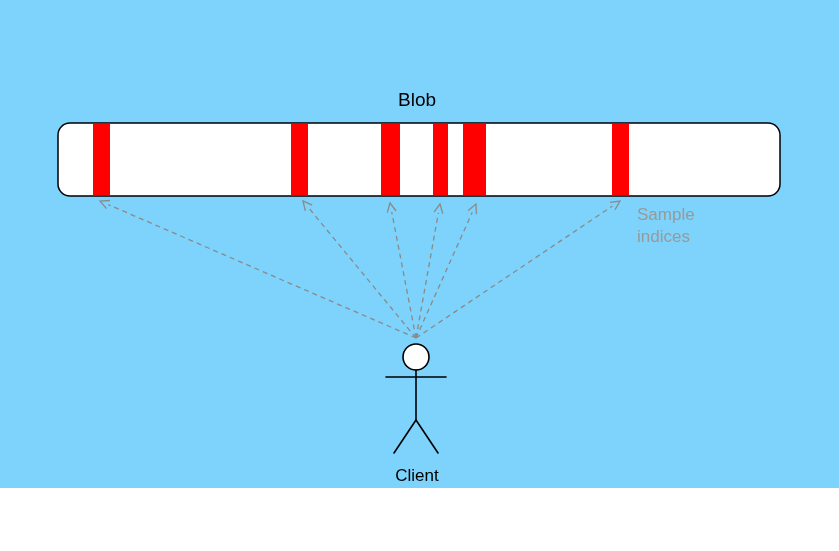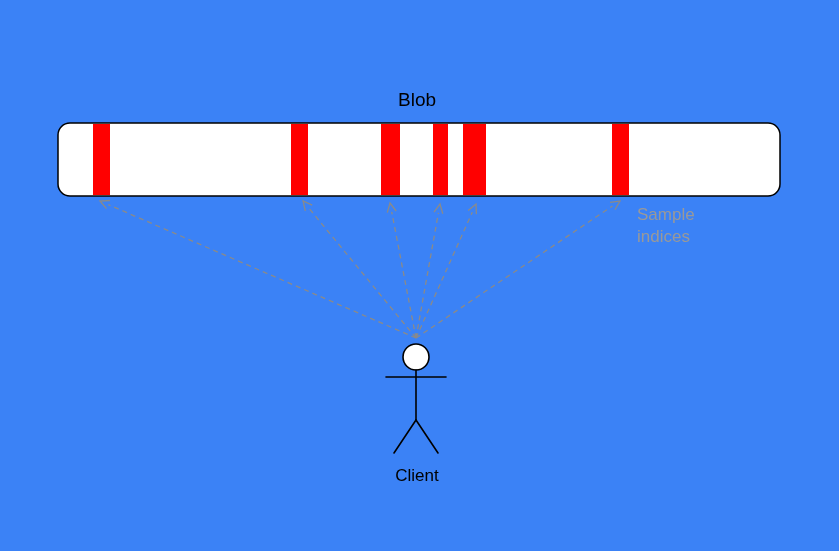--- a/index.html
+++ b/index.html
@@ -4,22 +4,22 @@
 <style>
   html, body {
     margin: 0;
     padding: 0;
     background: #ffffff;
     font-family: "Liberation Sans", sans-serif;
   }
   .canvas {
     position: relative;
     width: 839px;
-    height: 551px;
-    background: #3b82f6;
+    height: 488px;
+    background: #7dd3fc;
     overflow: hidden;
   }
   svg { display: block; }
   .blob-rect {
     fill: #ffffff;
     stroke: #000000;
     stroke-width: 1.5;
   }
   .blob-title {
     font-size: 19px;

